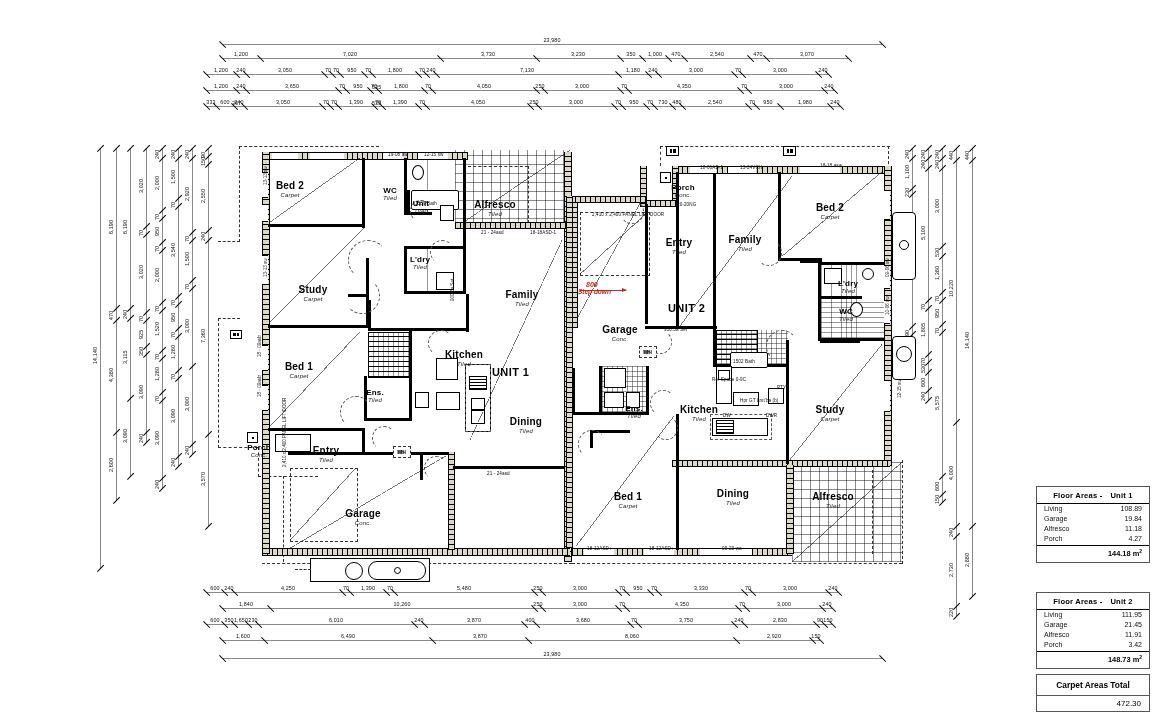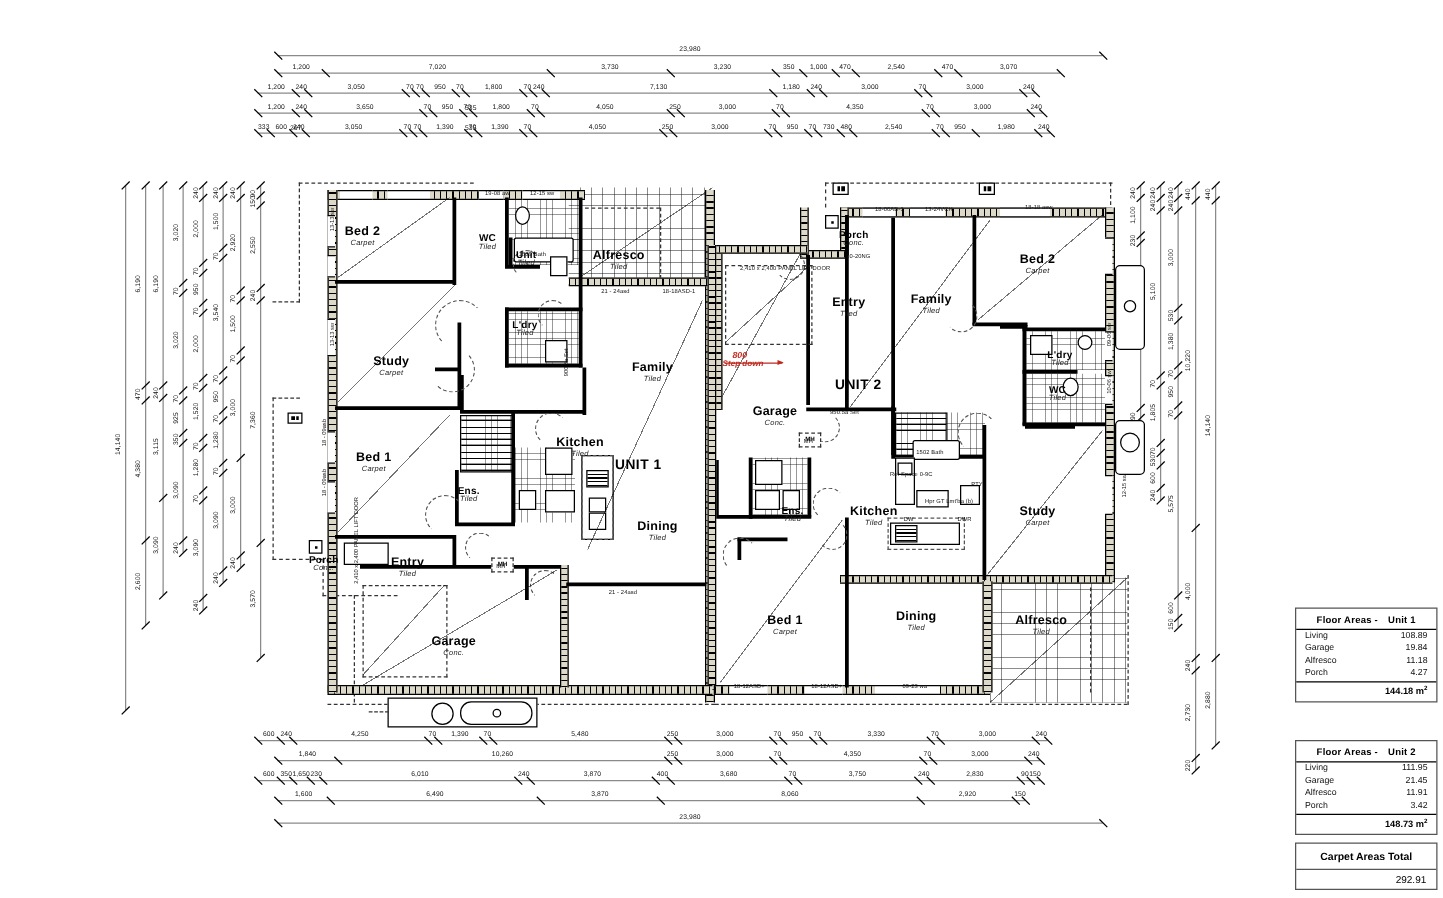--- a/index.html
+++ b/index.html
@@ -1081,16 +1081,16 @@
           <span class="av">3.42</span>
         </div>
         <div class="atotal">
           <span>148.73 m<sup>2</sup></span>
         </div>
       </div>
     </div>
 
   <div class="totbox" style="left:1036px;top:674px;width:112px;">
     <div class="tt">Carpet Areas Total</div>
-    <div class="tv">292.91</div>
+    <div class="tv">472.30</div>
   </div>
 
 </div>
 
 </body></html>

